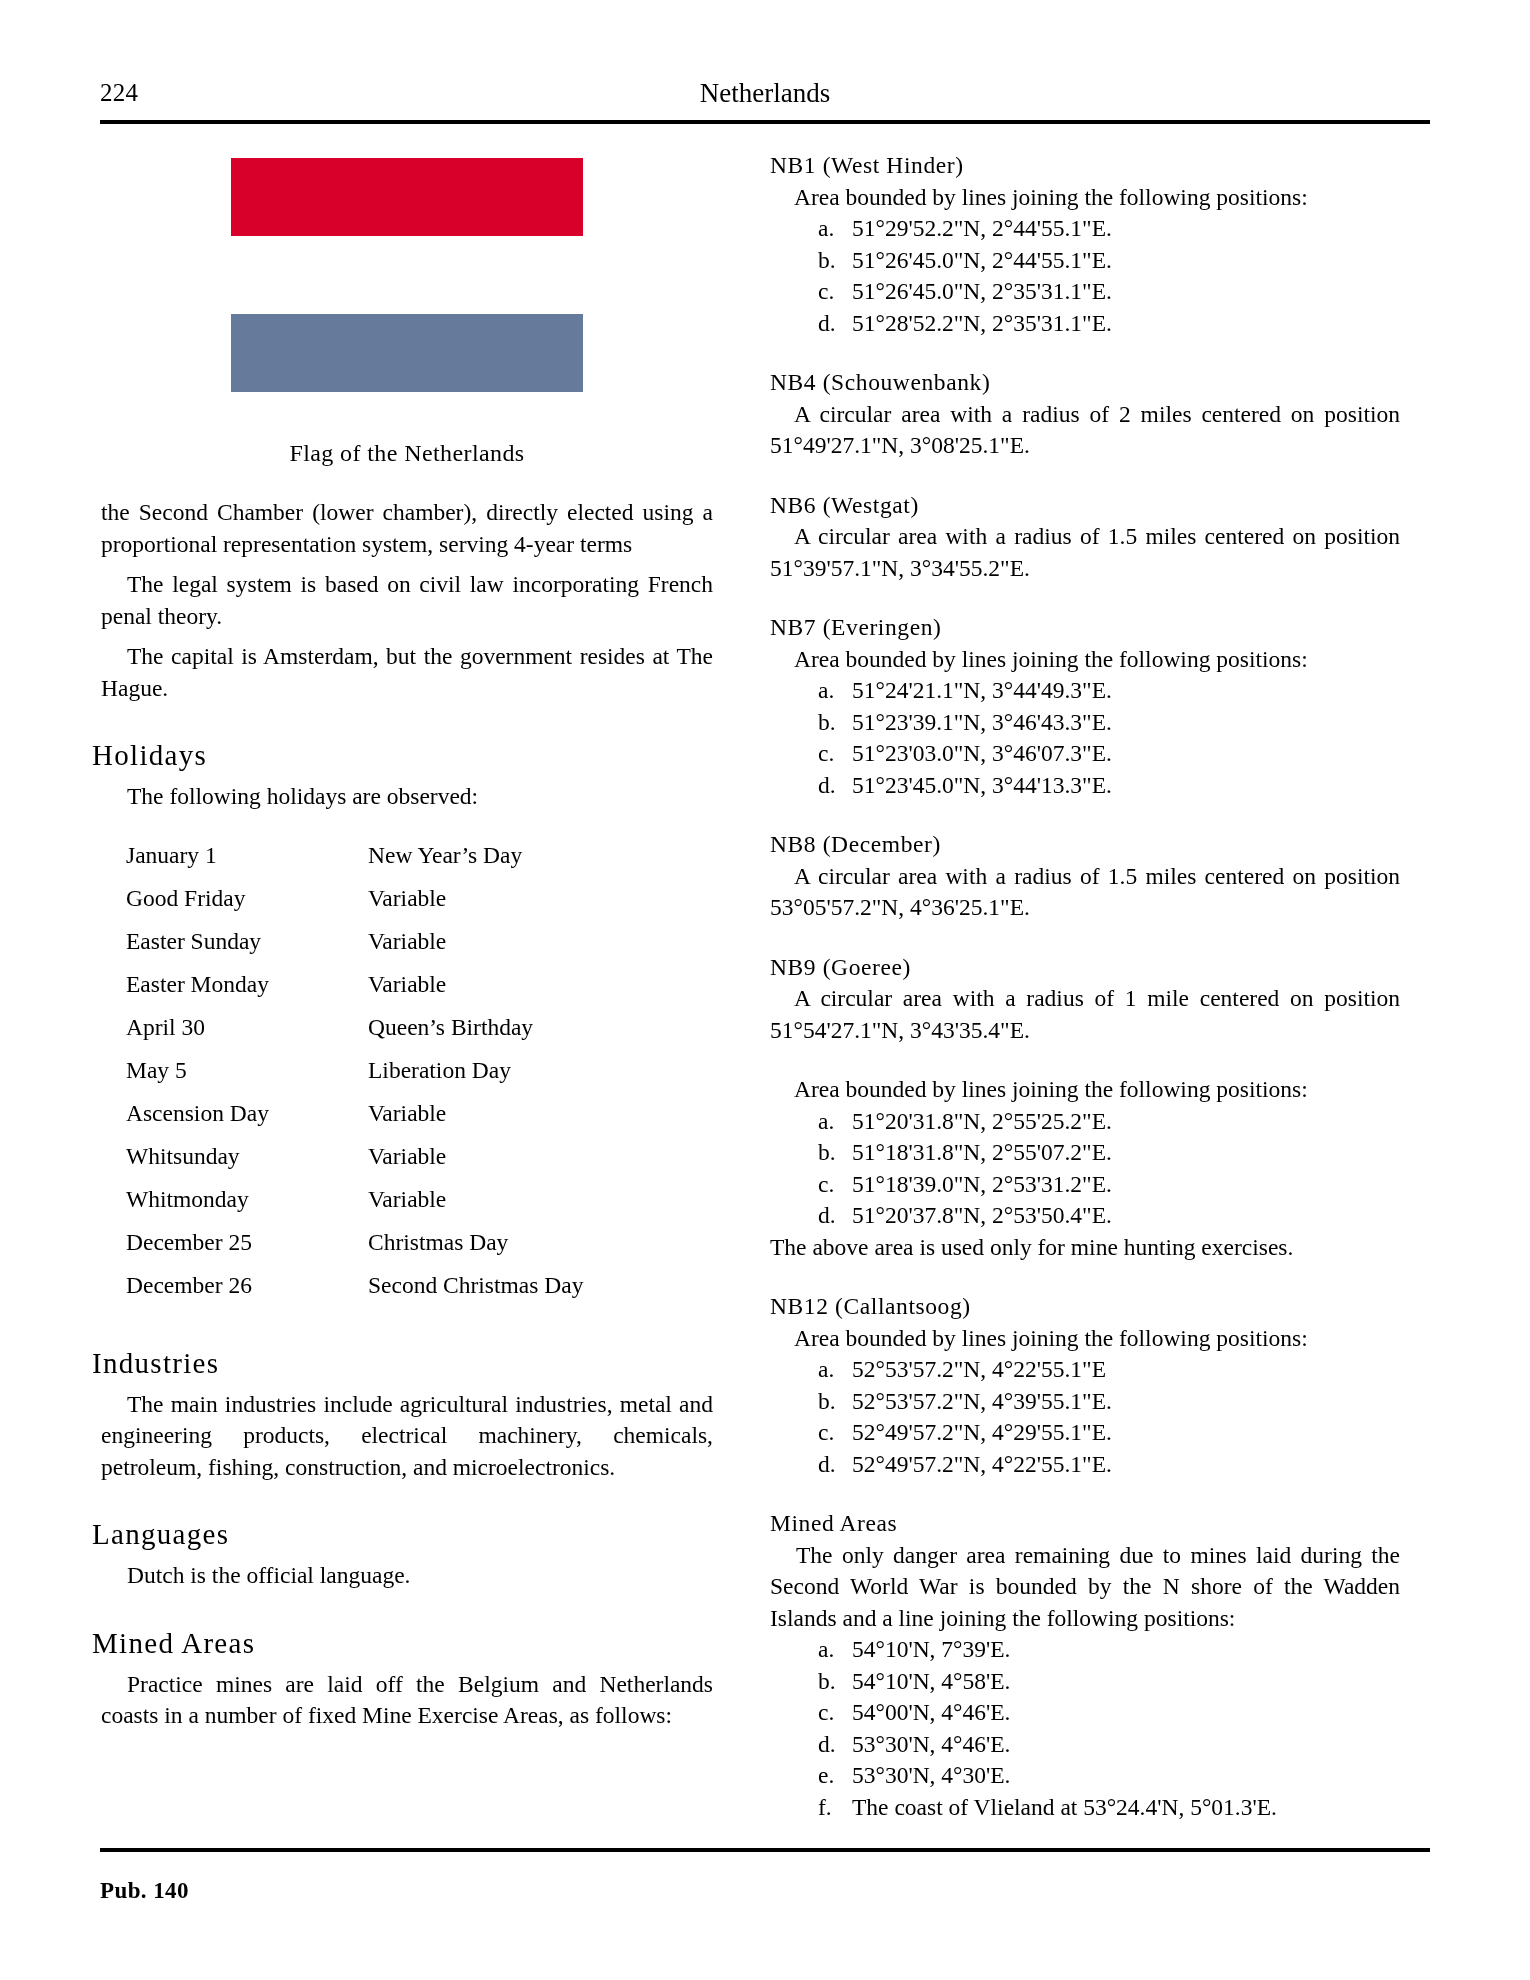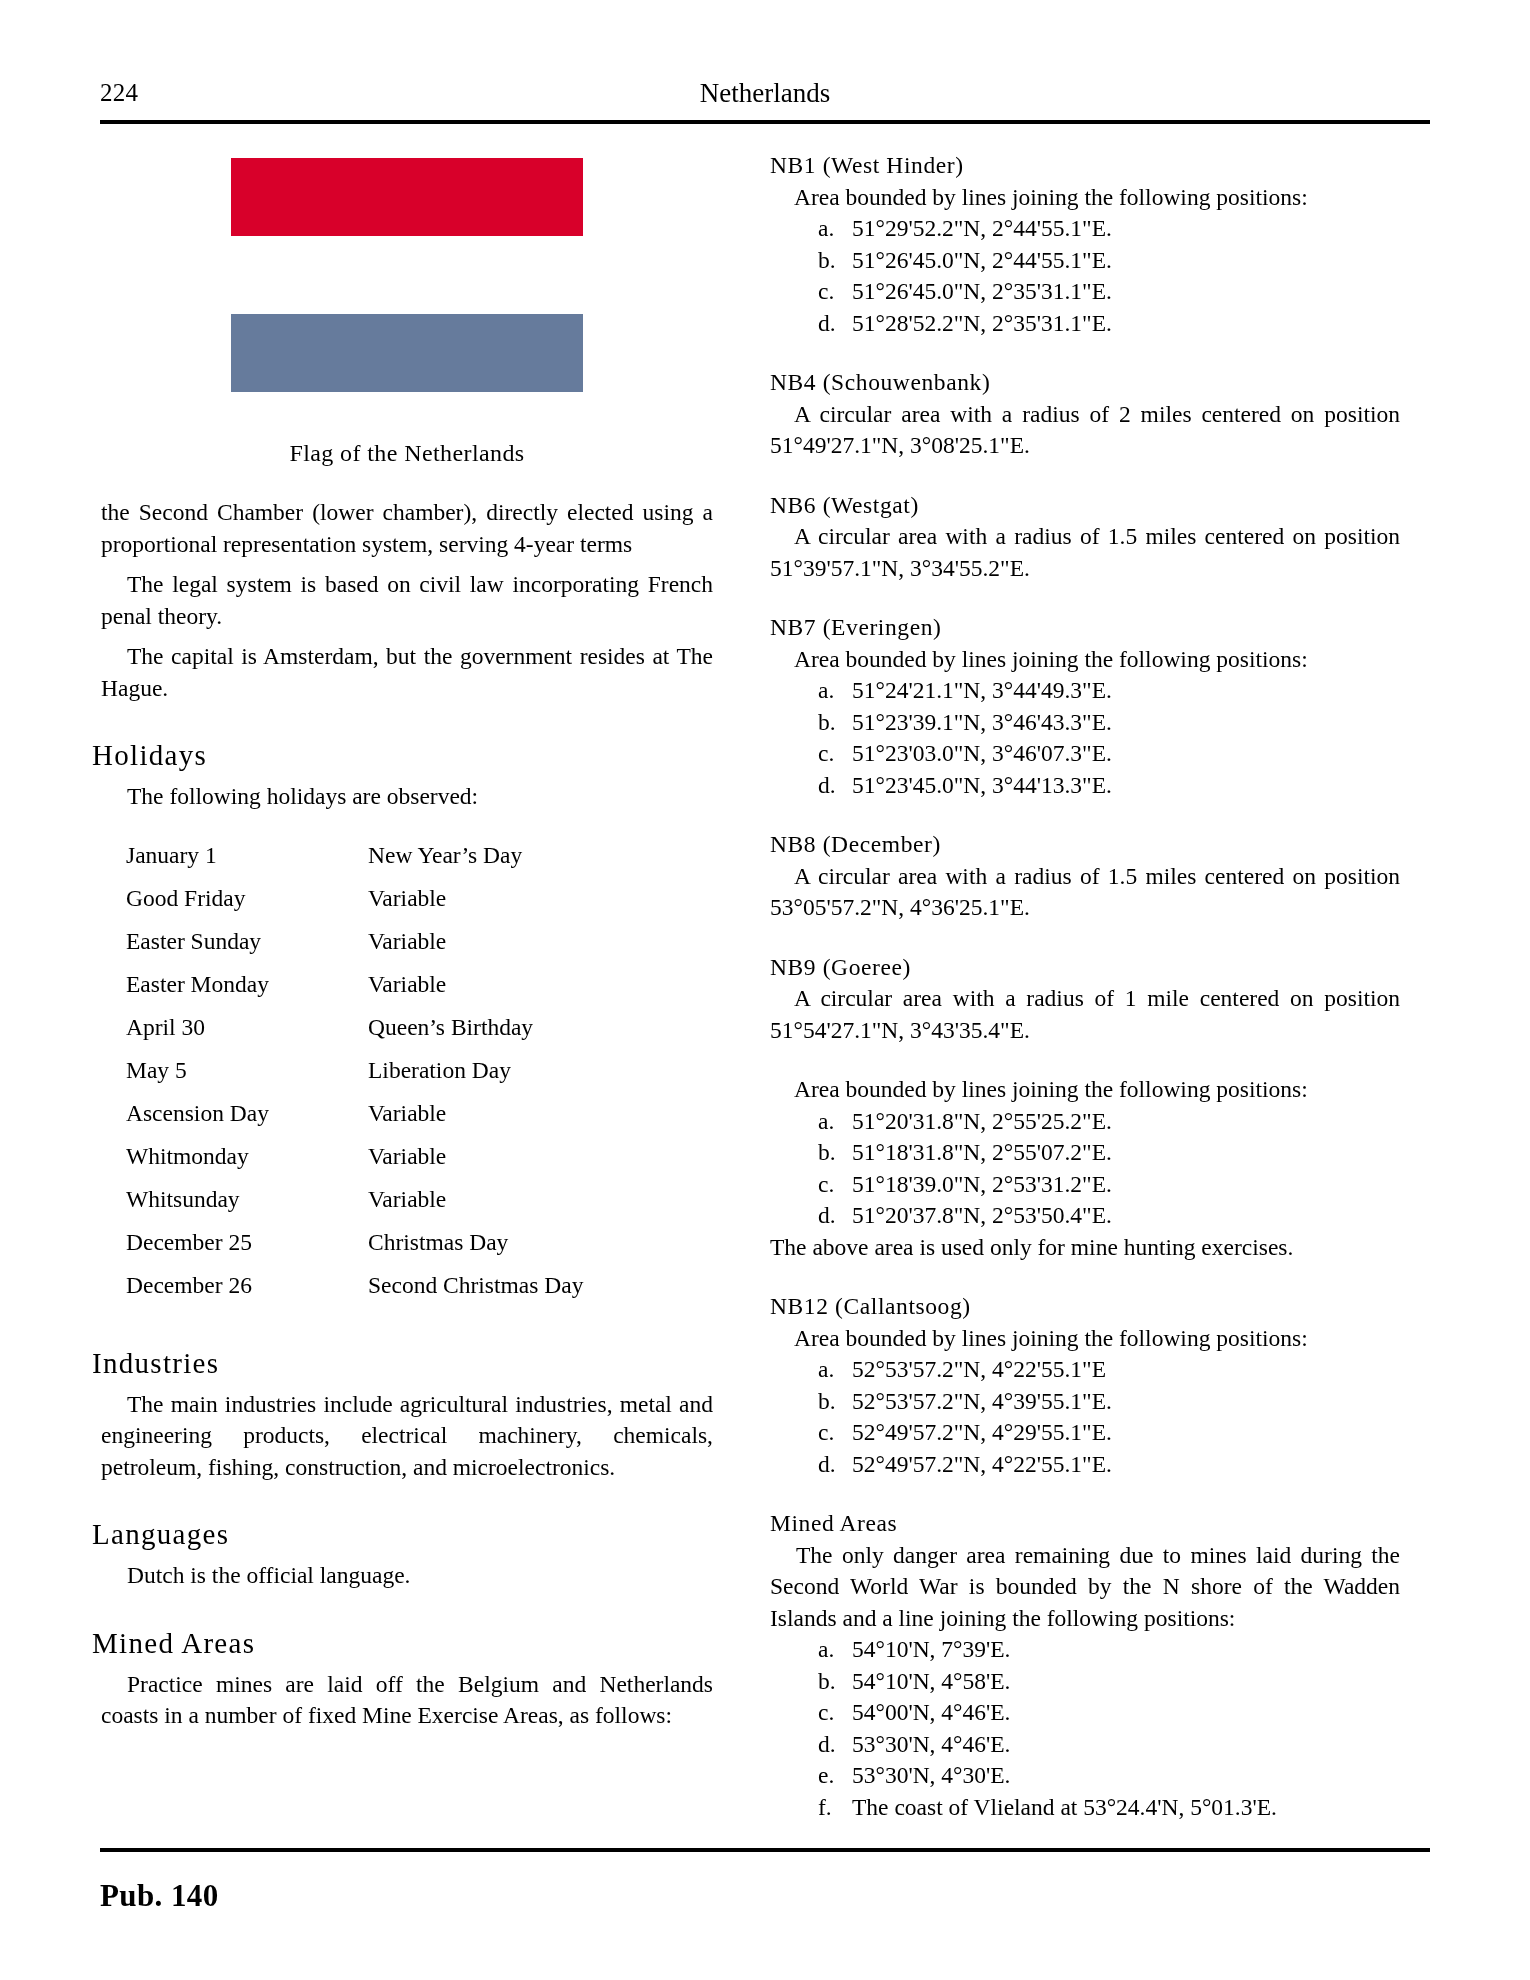--- a/index.html
+++ b/index.html
@@ -61,21 +61,21 @@
     left: 100px;
     top: 1848px;
     width: 1330px;
     height: 4px;
     background: #000000;
   }
   .footer-text {
     position: absolute;
     left: 100px;
     top: 1878px;
-    font-size: 31px;
+    font-size: 23px;
     font-weight: bold;
     letter-spacing: 0.4px;
   }
 
   
   .col {
     position: absolute;
     top: 150px;
     width: 630px;
     font-size: 23.5px;
@@ -226,25 +226,25 @@
           </tr>
           <tr>
             <td class="hol-name">May 5</td>
             <td>Liberation Day</td>
           </tr>
           <tr>
             <td class="hol-name">Ascension Day</td>
             <td>Variable</td>
           </tr>
           <tr>
+            <td class="hol-name">Whitsunday</td>
+            <td>Variable</td>
+          </tr>
+          <tr>
             <td class="hol-name">Whitmonday</td>
-            <td>Variable</td>
-          </tr>
-          <tr>
-            <td class="hol-name">Whitsunday</td>
             <td>Variable</td>
           </tr>
           <tr>
             <td class="hol-name">December 25</td>
             <td>Christmas Day</td>
           </tr>
           <tr>
             <td class="hol-name">December 26</td>
             <td>Second Christmas Day</td>
           </tr>

